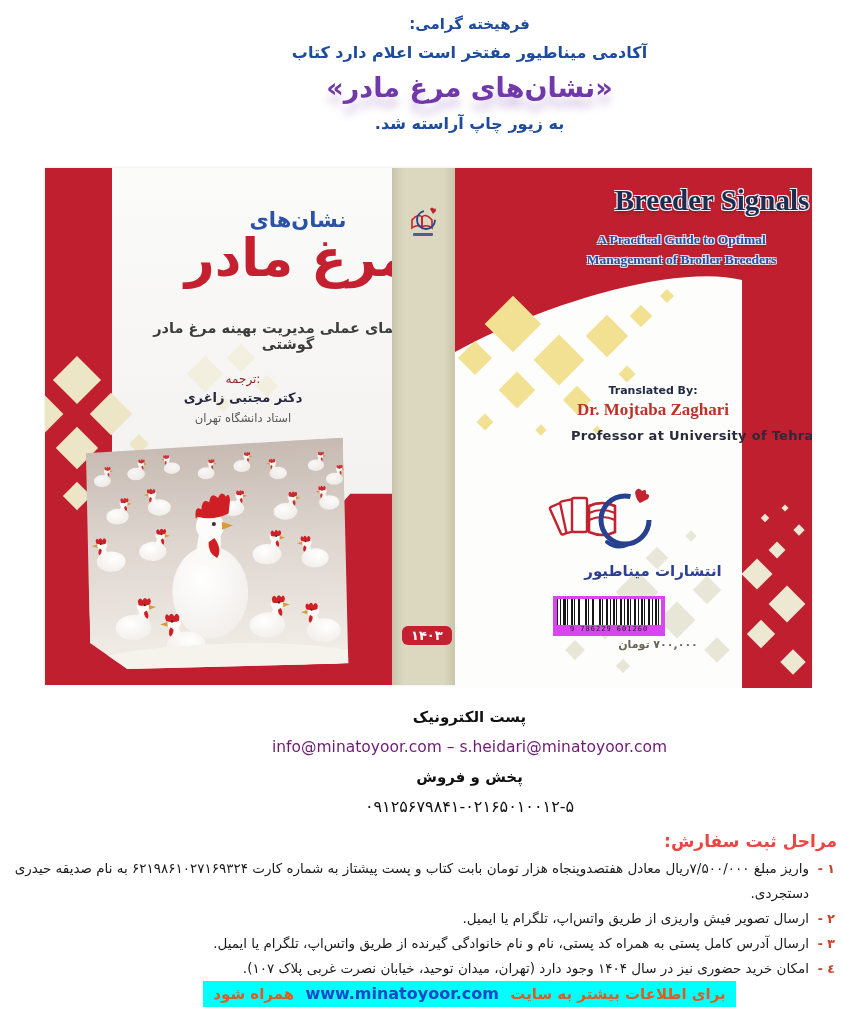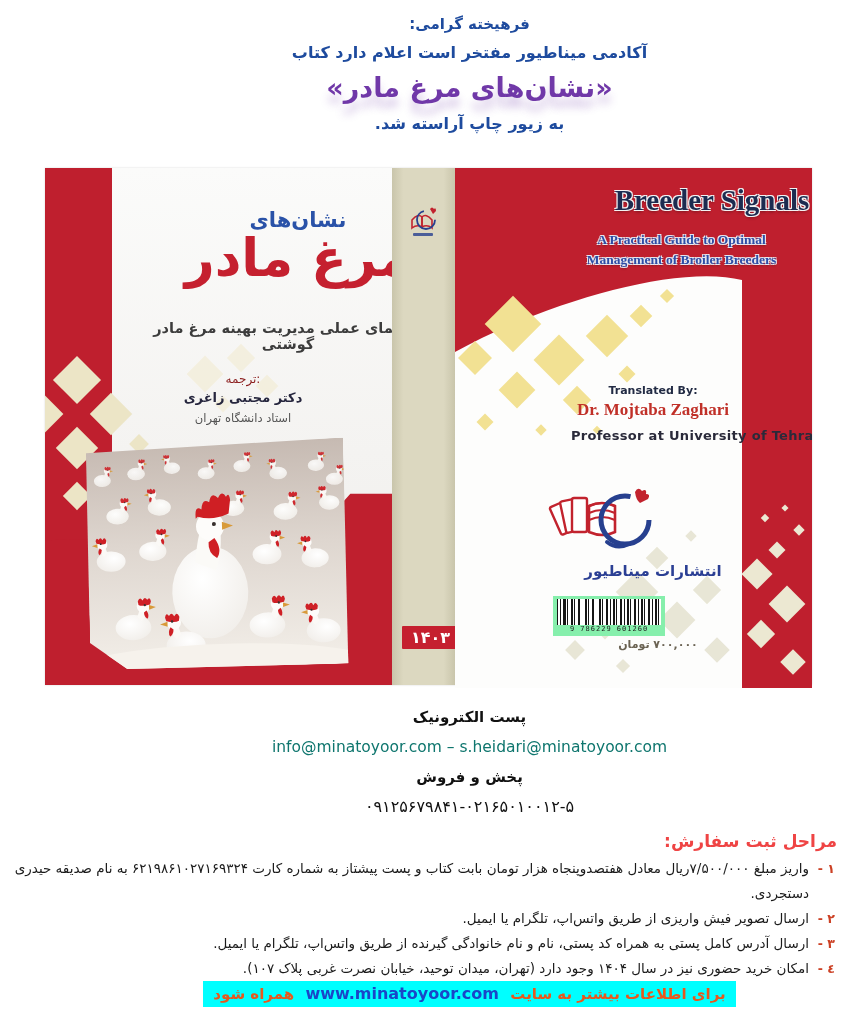--- a/index.html
+++ b/index.html
@@ -34,49 +34,49 @@
          clip-path:polygon(1% 3%,100% 0%,99% 100%,14% 99%,0 87%);}
 
   
   #spine{position:relative;width:63px;height:517px;
          background:linear-gradient(90deg,#c9c5ab 0%,#dcd8c0 18%,#dcd8c0 82%,#c9c5ab 100%);overflow:hidden;}
   #spine-logo{top:38px;left:16px;}
   #spine-title{top:150px;left:-69px;width:200px;height:200px;transform:rotate(90deg);transform-origin:131px 100px;
                text-align:center;white-space:nowrap;}
   #spine-tr{top:330px;left:-69px;width:200px;height:200px;transform:rotate(90deg);transform-origin:131px 100px;
             text-align:center;color:#2a52a8;font-size:9px;font-weight:bold;line-height:1.4;white-space:nowrap;}
-  #spine-year{top:458px;left:10px;background:#c5202f;color:#fff;font-size:16px;font-weight:bold;
-              padding:2px 9px;border-radius:1px;}
+  #spine-year{top:458px;left:10px;background:#c5202f;color:#fff;font-size:13px;font-weight:bold;
+              padding:2px 9px;border-radius:6px;}
 
   
   #back{position:relative;width:357px;height:520px;background:#fdfdfc;overflow:hidden;}
   #back-bg{top:0;left:0;}
   .en-title{top:16px;left:0;width:418px;color:#1d2b50;font-weight:bold;font-size:29px;
             font-family:"Liberation Serif",serif;
             text-shadow:-1px -1px 0 #f3f3f3,1px -1px 0 #f3f3f3,-1px 1px 0 #f3f3f3,1px 1px 0 #f3f3f3,0 2px 3px rgba(0,0,0,.35);}
   .en-sub{left:0;width:357px;color:#2d4da6;font-weight:bold;font-size:13.5px;
           font-family:Liberation Serif, serif;
           text-shadow:-1px -1px 0 #e8e8ee,1px -1px 0 #e8e8ee,-1px 1px 0 #e8e8ee,1px 1px 0 #e8e8ee,0 2px 2px rgba(0,0,0,.3);}
   .en-sub1{top:64px;} .en-sub2{top:84px;}
   .en-trby{top:216px;left:0;width:300px;color:#222b44;font-weight:bold;font-size:11px;}
   .en-trname{top:232px;left:0;width:300px;color:#c03028;font-weight:bold;font-size:17px;
              font-family:"Liberation Serif",serif;}
   .en-traffil{top:260px;left:0;width:300px;color:#2a2a3a;font-weight:bold;font-size:13px;letter-spacing:.3px;margin-left:44px;}
   #pub-logo{top:318px;left:92px;}
   .pub-name{top:394px;left:25px;width:250px;color:#2b3f94;font-weight:bold;font-size:15px;}
-  #barcode{top:428px;left:98px;width:112px;height:40px;background:#86efac;padding:3px 4px 1px 4px;box-sizing:border-box;}
+  #barcode{top:428px;left:98px;width:112px;height:40px;background:#d946ef;padding:3px 4px 1px 4px;box-sizing:border-box;}
   #barcode .bars{height:26px;background:repeating-linear-gradient(90deg,#161616 0 1.5px,#fff 1.5px 3px,#161616 3px 4px,#fff 4px 6.5px,#161616 6.5px 9px,#fff 9px 10.5px,#161616 10.5px 11.5px,#fff 11.5px 14px);}
   #barcode .digits{font-size:7px;color:#222;text-align:center;letter-spacing:1px;line-height:8px;font-family:"DejaVu Sans Mono",monospace;}
   .price{top:470px;left:60px;width:190px;color:#6b6353;font-weight:bold;font-size:11px;direction:rtl;}
 
   
   #contact{top:702px;left:0;width:843px;direction:rtl;color:#111;}
   .c-label{font-weight:bold;font-size:15px;line-height:30px;}
   .c-emails{font-size:15.5px;line-height:30px;direction:ltr;}
-  .c-emails a{color:#0f766e;text-decoration:none;}
+  .c-emails a{color:#701a75;text-decoration:none;}
   .c-phones{font-size:16px;line-height:30px;direction:ltr;letter-spacing:1px;}
 
   
   #order{top:826px;right:6px;width:832px;direction:rtl;text-align:right;}
   .o-header{color:#ef4444;font-weight:bold;font-size:17px;line-height:30px;}
   .step{position:relative;padding-right:28px;font-size:13.5px;color:#1a1a1a;line-height:25px;}
   .step-marker{position:absolute;right:2px;top:0;color:#cc4125;font-size:12.5px;font-weight:bold;}
 
   
   #footer-line{top:981px;left:0;width:843px;direction:rtl;}

